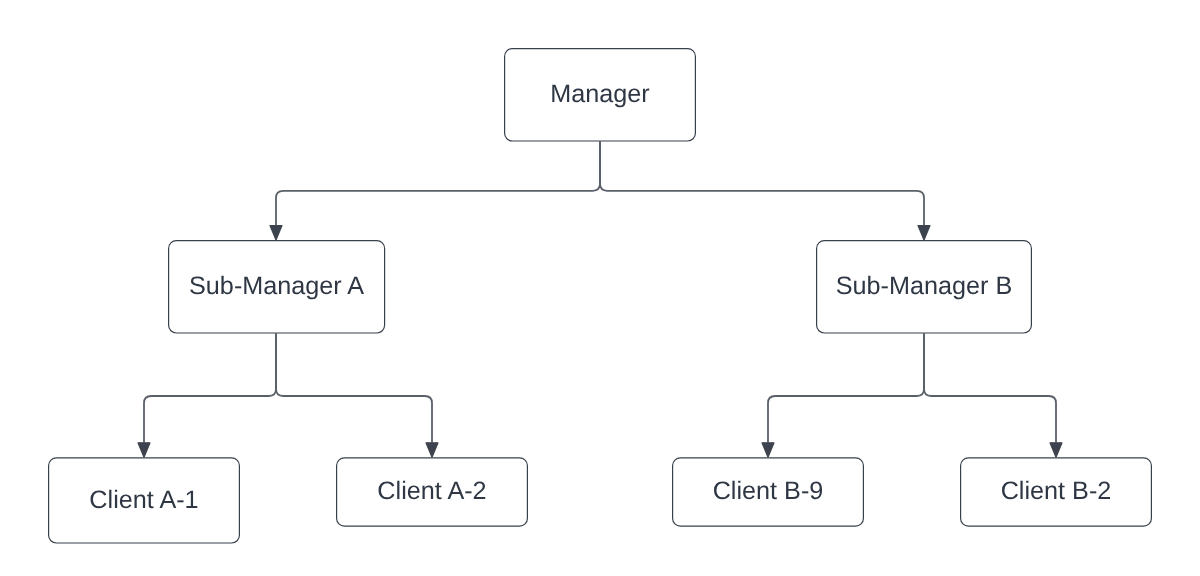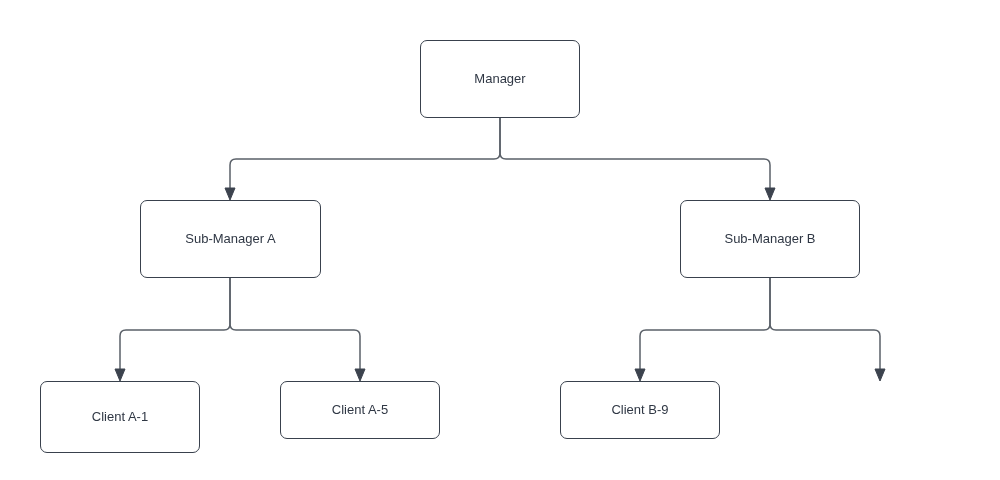--- a/index.html
+++ b/index.html
@@ -41,21 +41,21 @@
     background: var(--node-fill, #ffffff);
     border: 1px solid var(--node-border, #39414d);
     border-radius: 7px;
     display: flex;
     align-items: center;
     justify-content: center;
     text-align: center;
   }
   .node .label {
     color: var(--text, #2f3744);
-    font-size: 13px;
+    font-size: 21px;
     line-height: 1.2;
     white-space: nowrap;
   }
   
   #node-manager       { left: 420px; top: 40px;  width: 160px; height: 78px; }
   #node-sub-manager-a { left: 140px; top: 200px; width: 181px; height: 78px; }
   #node-sub-manager-b { left: 680px; top: 200px; width: 180px; height: 78px; }
   #node-client-a1     { left: 40px;  top: 381px; width: 160px; height: 72px; }
   #node-client-a2     { left: 280px; top: 381px; width: 160px; height: 58px; }
   #node-client-b1     { left: 560px; top: 381px; width: 160px; height: 58px; }
@@ -97,21 +97,24 @@
 
   <div class="node" id="node-sub-manager-a">
     <span class="label">Sub-Manager A</span>
   </div>
 
   <div class="node" id="node-client-a1">
     <span class="label">Client A-1</span>
   </div>
 
   <div class="node" id="node-client-a2">
-    <span class="label">Client A-5</span>
+    <span class="label">Client A-2</span>
   </div>
 
   <div class="node" id="node-client-b1">
     <span class="label">Client B-9</span>
   </div>
 
+  <div class="node" id="node-client-b2">
+    <span class="label">Client B-2</span>
+  </div>
 
 </div>
 
 </body></html>

